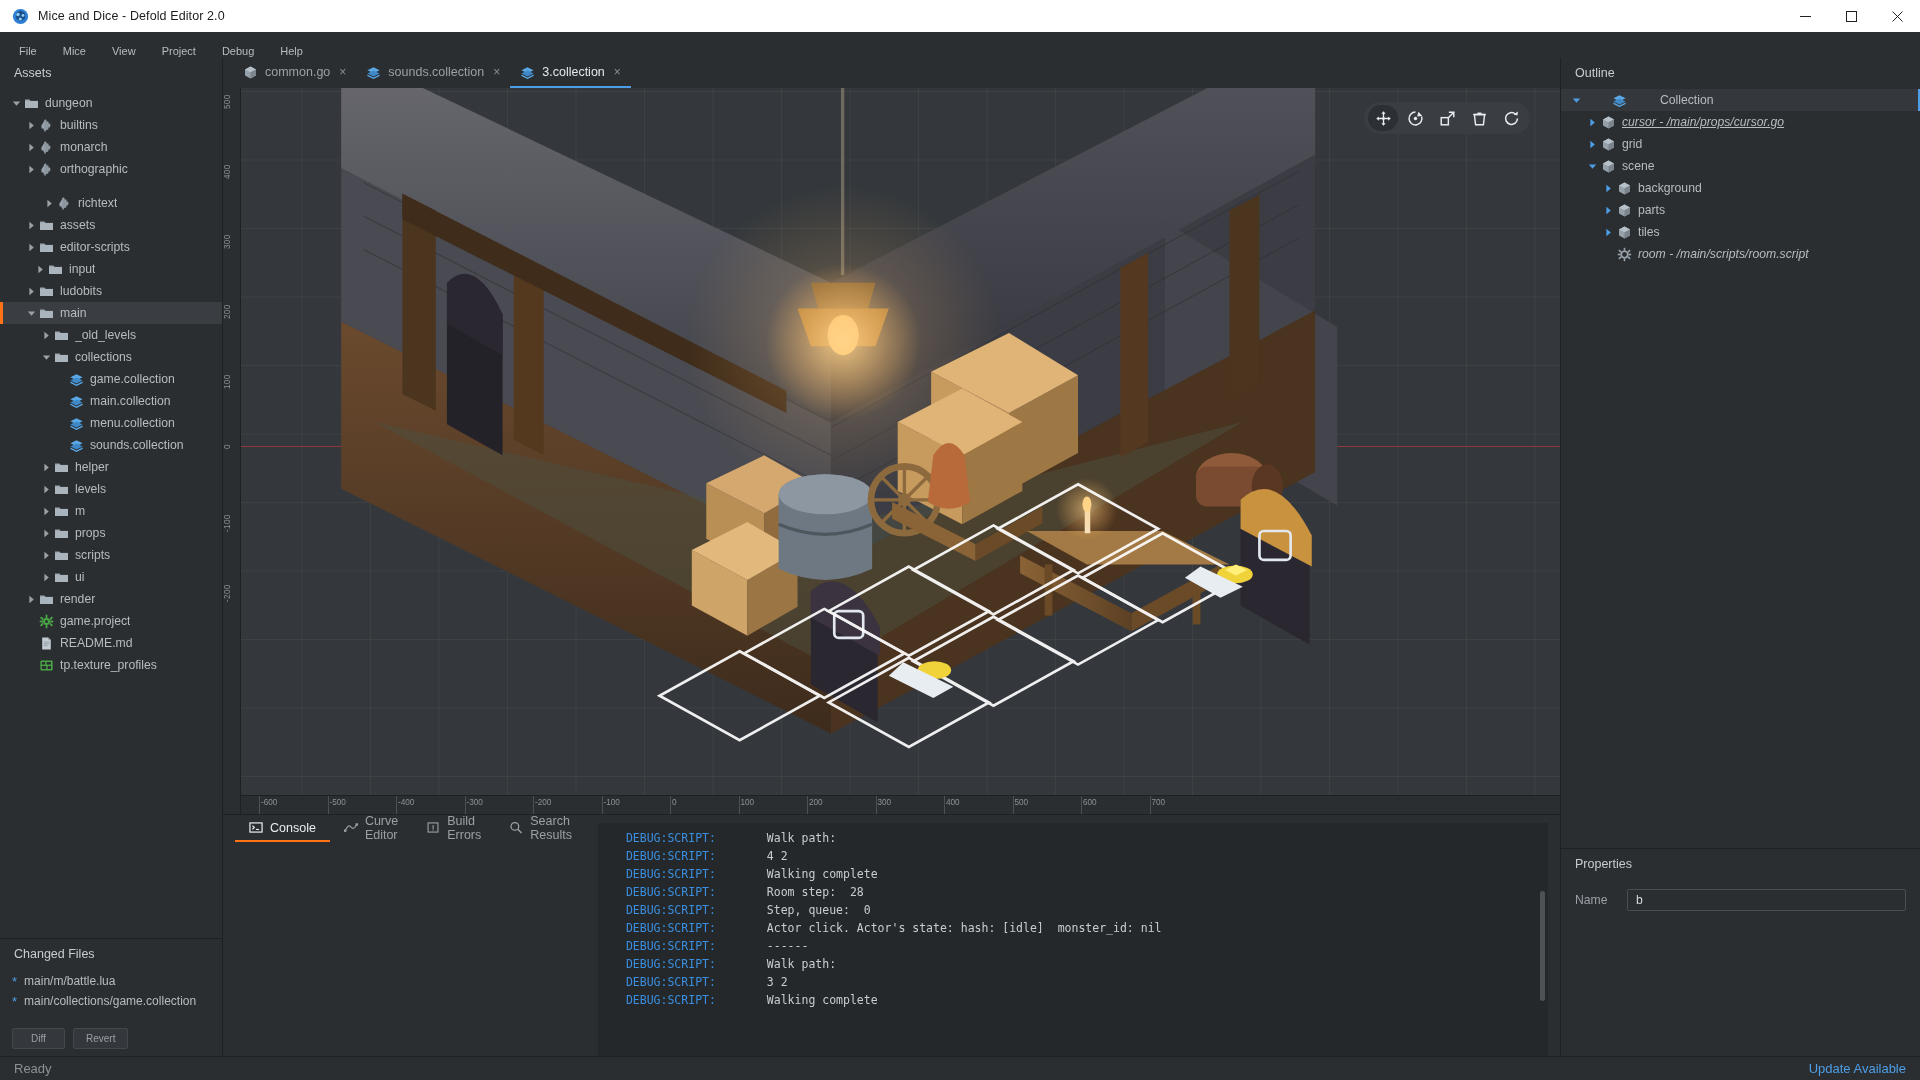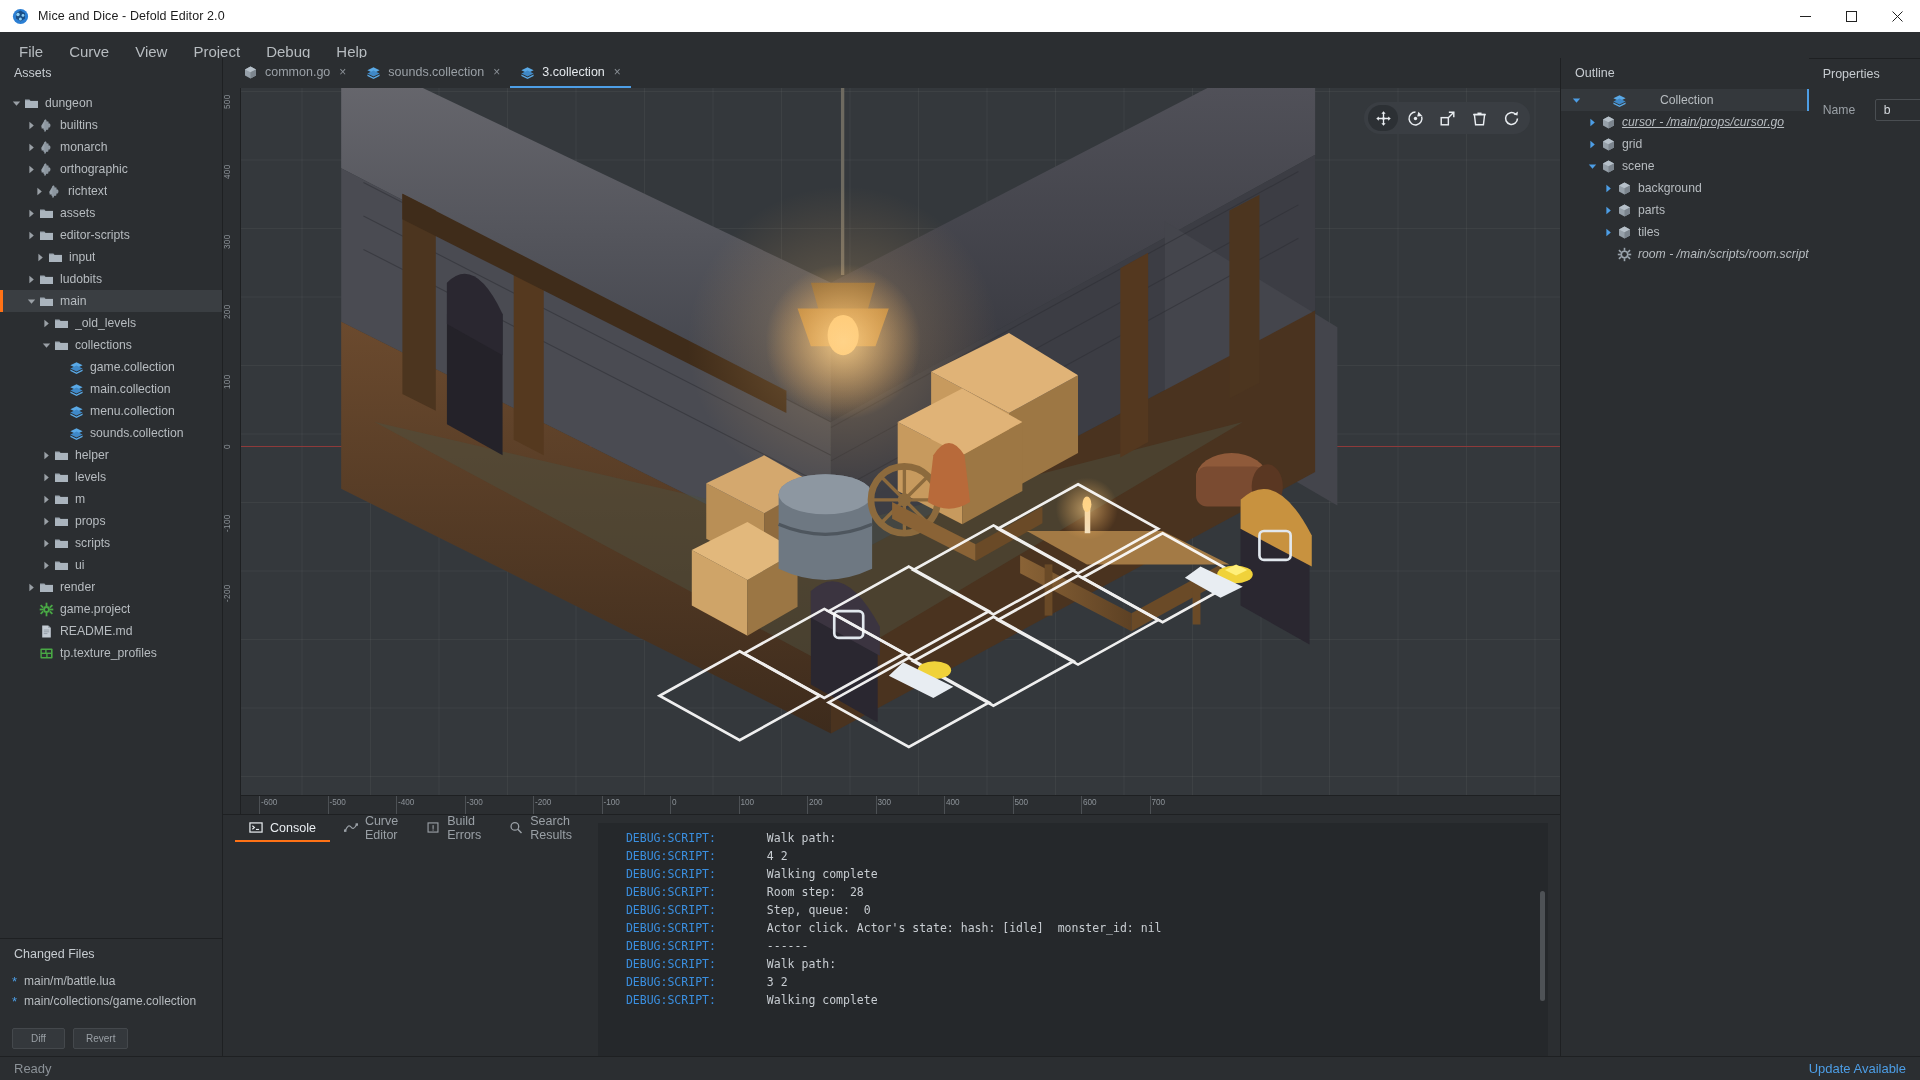--- a/index.html
+++ b/index.html
@@ -17,21 +17,21 @@
     padding-left:12px; flex:0 0 32px; position:relative;
   }
   .titlebar .logo { width:17px; height:17px; margin-right:9px; position:relative; flex:0 0 17px; }
   .titlebar .title { font-size:12.5px; color:#1c1c1c; letter-spacing:.1px; }
   .winbtns { margin-left:auto; display:flex; height:32px; }
   .winbtn { width:46px; height:32px; display:flex; align-items:center; justify-content:center; color:#222; }
   .winbtn svg { display:block; }
 
   
   .menubar { height:26px; background:#2b2e31; display:flex; align-items:center; padding-left:6px; flex:0 0 26px; }
-  .menuitem { font-size:15px; color:#b7bcc0; padding:4px 13px;margin-top:12px; }
+  .menuitem { font-size:11px; color:#b7bcc0; padding:4px 13px;margin-top:12px; }
 
   
   .main { flex:1 1 auto; display:flex; min-height:0; background:#2b2e31; }
 
   .panel-header {
     height:30px; display:flex; align-items:center; padding:0 14px;
     font-size:12.5px; color:#c7ccd1; background:#2b2e31;
   }
 
   
@@ -129,21 +129,21 @@
   .console-out {
     flex:1 1 auto; background:#25282b; overflow:hidden; position:relative;
     font-family:"DejaVu Sans Mono", monospace; font-size:11.5px; padding:6px 0 0 0;
   }
   .cline { height:18px; display:flex; align-items:center; padding-left:28px; white-space:pre;gap:44px; }
   .cline .tagp { color:#3a8fe0; }
   .cline .msg { color:#c8cdd2; }
   .cscroll { position:absolute; right:3px; top:68px; width:5px; height:110px; background:#4e5256; border-radius:3px; }
 
   
-  .right { width:360px; flex:0 0 360px; display:flex; flex-direction:row; background:#2b2e31; border-left:1px solid #1e2022; }
+  .right { width:360px; flex:0 0 360px; display:flex; flex-direction:column; background:#2b2e31; border-left:1px solid #1e2022; }
   .outline { flex:1 1 auto; display:flex; flex-direction:column; min-height:0; }
   .outline-tree { flex:1 1 auto; overflow:hidden; padding-top:1px; }
   .orow { height:22px; display:flex; align-items:center; font-size:12.2px; color:#b7bcc0; white-space:nowrap; position:relative; }
   .orow.sel { background:#34383c; }
   .orow.sel::after { content:""; position:absolute; right:0; top:0; bottom:0; width:2px; background:#4d9ee6; }
   .orow .otw { width:14px; flex:0 0 14px; display:flex; align-items:center; justify-content:center; }
   .orow .oico { width:18px; flex:0 0 18px; display:flex; align-items:center; justify-content:center; margin-right:5px; }
   .orow .olbl.italic { font-style:italic; }
   .properties { height:208px; flex:0 0 208px; border-top:1px solid #1e2022; display:flex; flex-direction:column; }
   .prop-body { padding:10px 14px 0 14px; display:flex; align-items:center; gap:10px; }
@@ -190,21 +190,21 @@
       <div class="winbtn close">
         <svg width="11" height="11" viewBox="0 0 11 11">
             <path d="M0.5 0.5 L10.5 10.5 M10.5 0.5 L0.5 10.5" stroke="#222" fill="none"></path>
           </svg>
       </div>
     </div>
   </div>
 
   <div class="menubar">
     <div class="menuitem">File</div>
-    <div class="menuitem">Curve</div>
+    <div class="menuitem">Mice</div>
     <div class="menuitem">View</div>
     <div class="menuitem">Project</div>
     <div class="menuitem">Debug</div>
     <div class="menuitem">Help</div>
   </div>
 
   <div class="main">
 
     <div class="left">
       <div class="panel-header">Assets</div>
@@ -258,21 +258,21 @@
               </svg>
             </span>
             <span class="ico">
               <svg width="15" height="15" viewBox="0 0 15 15">
                 <path d="M6 1.6c.9 0 1.5.5 1.5 1.2 0 .3-.1.5-.2.7h2.1v2.2c.2-.1.4-.2.7-.2.8 0 1.3.6 1.3 1.5s-.5 1.5-1.3 1.5c-.3 0-.5-.1-.7-.2v2.2H7.3c.1.2.2.4.2.7 0 .7-.6 1.2-1.5 1.2s-1.5-.5-1.5-1.2c0-.3.1-.5.2-.7H2.6V8.3c-.2.1-.4.2-.7.2" fill="#9aa4ad"></path>
                 <path d="M5.4 2.1c.9 0 1.6.6 1.6 1.3 0 .3-.1.5-.2.7h2.4v2.4c.2-.1.4-.2.7-.2.8 0 1.4.7 1.4 1.6s-.6 1.6-1.4 1.6c-.3 0-.5-.1-.7-.2v2.4H6.8c.1.2.2.4.2.7 0 .8-.7 1.3-1.6 1.3" fill="#8d97a0"></path>
               </svg>
             </span>
             <span class="lbl">orthographic</span>
           </div>
-          <div class="row" style="padding-left: 33px;">
+          <div class="row" style="padding-left: 43px; margin-top: 12px;">
             <span class="tw">
               <svg width="9" height="9" viewBox="0 0 9 9">
                 <path d="M2.4 0.8 L6.8 4.5 L2.4 8.2 Z" fill="#9aa0a6"></path>
               </svg>
             </span>
             <span class="ico">
               <svg width="15" height="15" viewBox="0 0 15 15">
                 <path d="M6 1.6c.9 0 1.5.5 1.5 1.2 0 .3-.1.5-.2.7h2.1v2.2c.2-.1.4-.2.7-.2.8 0 1.3.6 1.3 1.5s-.5 1.5-1.3 1.5c-.3 0-.5-.1-.7-.2v2.2H7.3c.1.2.2.4.2.7 0 .7-.6 1.2-1.5 1.2s-1.5-.5-1.5-1.2c0-.3.1-.5.2-.7H2.6V8.3c-.2.1-.4.2-.7.2" fill="#9aa4ad"></path>
                 <path d="M5.4 2.1c.9 0 1.6.6 1.6 1.3 0 .3-.1.5-.2.7h2.4v2.4c.2-.1.4-.2.7-.2.8 0 1.4.7 1.4 1.6s-.6 1.6-1.4 1.6c-.3 0-.5-.1-.7-.2v2.4H6.8c.1.2.2.4.2.7 0 .8-.7 1.3-1.6 1.3" fill="#8d97a0"></path>
               </svg>

